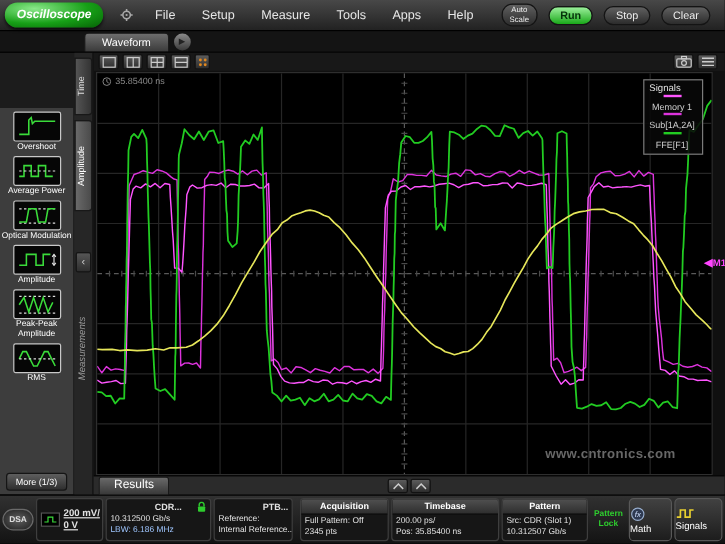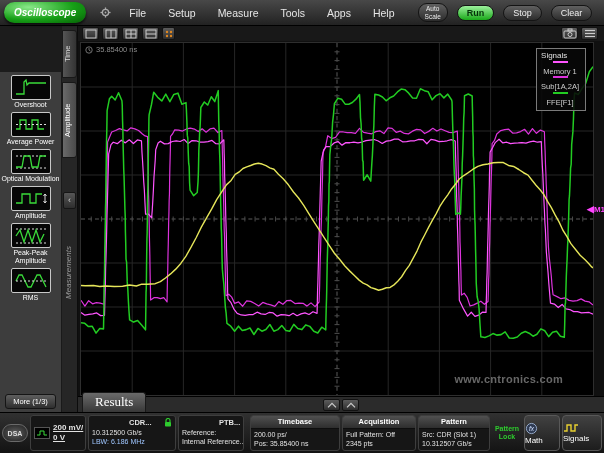--- a/index.html
+++ b/index.html
@@ -87,23 +87,23 @@
   .legend-swatch { width:15px; height:2px; background:#888; flex:none; }
   .legend-label { color:#cfcfcf; font-size:7.5px; white-space:nowrap; }
   .marker { position:absolute; right:-11px; top:46%; display:flex; align-items:center;
             color:#ff44ff; font-size:8px; font-weight:bold; }
   .marker-arrow { font-size:9px; line-height:1; }
   .watermark { position:absolute; right:30px; bottom:10px; color:#7a7a7a;
                font-size:11px; font-weight:bold; opacity:.85; letter-spacing:.3px; }
 
   .results-row { height:16px; background:#2b2b2b; border-top:1px solid #000;
                  display:flex; align-items:flex-end; padding-left:4px; position:relative; }
-  .results-tab { background:linear-gradient(#6a6a6a,#383838); color:#fff; font-size:13px;
+  .results-tab { background:linear-gradient(#6a6a6a,#383838); color:#fff; font-size:10px;
                  padding:1px 12px 2px; border-radius:3px 3px 0 0;
-                 border:1px solid #191919; border-bottom:none;font-family:Liberation Serif, serif; }
+                 border:1px solid #191919; border-bottom:none; }
   .chev-group { position:absolute; left:50%; top:2px; transform:translateX(-50%);
                 display:flex; gap:2px; }
   .chev-btn { width:17px; height:12px; background:linear-gradient(#5c5c5c,#2d2d2d);
               border:1px solid #121212; border-radius:2px; display:flex;
               align-items:center; justify-content:center; }
 
   
   .statusbar { height:41px; background:linear-gradient(#313131,#131313);
                border-top:1px solid #000; display:flex; align-items:center;
                gap:2px; padding:0 2px; }
@@ -164,20 +164,24 @@
     <button class="pill autoscale">
       <span>Auto</span><br>
       <span>Scale</span>
     </button>
     <button class="pill run">Run</button>
     <button class="pill">Stop</button>
     <button class="pill">Clear</button>
     <div class="close-btn">✕</div>
   </div>
 
+  <div class="tabrow">
+    <div class="tab">Waveform</div>
+    <div class="tab-play">▶</div>
+  </div>
 
   <div class="main">
 
     <div class="sidebar">
       <div class="meas-item">
         <div class="meas-icon">
           <svg width="34" height="20" viewBox="0 0 34 20">
               <polyline points="2,16 10,16 10,4 12,2 13,7 15,5 32,5" fill="none" stroke="#3adb3a" stroke-width="1.3"></polyline>
             </svg>
         </div>
@@ -483,33 +487,33 @@
     </div>
 
     <div class="sb-panel ptb">
       <div class="b">PTB...</div>
       <div>Reference:</div>
       <div>Internal Reference...</div>
     </div>
 
     <div class="sb-spacer"></div>
 
+    <div class="sb-panel head-panel acq">
+      <div class="sb-head">Acquisition</div>
+      <div class="sb-body">
+        <div>Full Pattern: Off</div>
+        <div>2345 pts</div>
+      </div>
+    </div>
+
     <div class="sb-panel head-panel timebase">
       <div class="sb-head">Timebase</div>
       <div class="sb-body">
         <div>200.00 ps/</div>
         <div>Pos: 35.85400 ns</div>
-      </div>
-    </div>
-
-    <div class="sb-panel head-panel acq">
-      <div class="sb-head">Acquisition</div>
-      <div class="sb-body">
-        <div>Full Pattern: Off</div>
-        <div>2345 pts</div>
       </div>
     </div>
 
     <div class="sb-panel head-panel trig">
       <div class="sb-head">Pattern</div>
       <div class="sb-body">
         <div>Src: CDR (Slot 1)</div>
         <div>10.312507 Gb/s</div>
       </div>
     </div>

